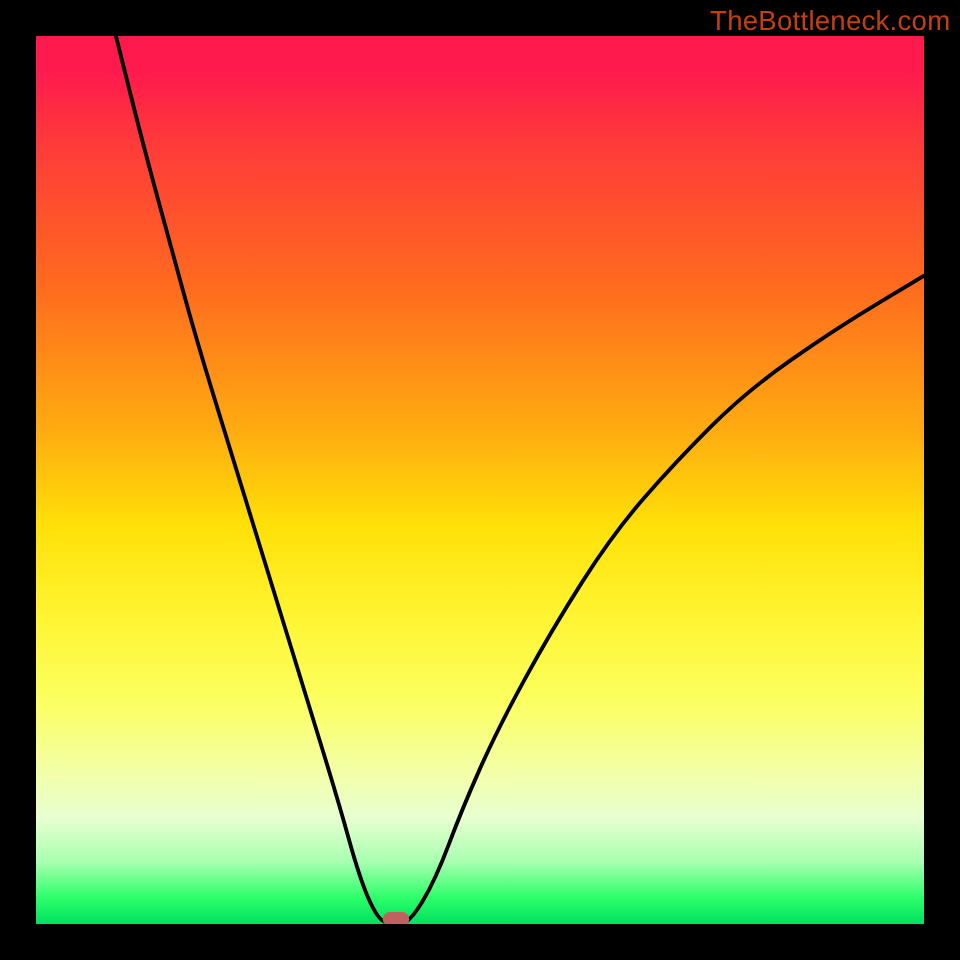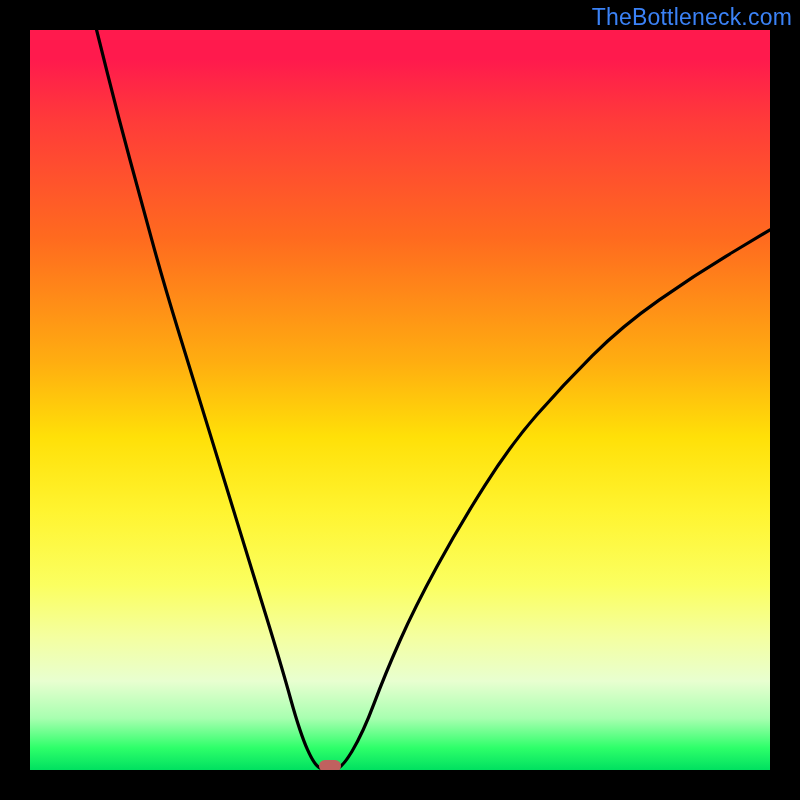--- a/index.html
+++ b/index.html
@@ -45,21 +45,21 @@
       #a8ffb0 93%,
       #2eff6a 97%,
       #00e060 100%
     );
   }
   .watermark {
     position: absolute;
     top: 4px;
     right: 8px;
     font-size: 23px;
-    color: #3b82f6;
+    color: #c2410c;
     font-weight: 500;
     letter-spacing: 0.2px;
     font-family: Arial, Helvetica, sans-serif;
     white-space: nowrap;
     z-index: 5;
   }
   svg.curve {
     position: absolute;
     inset: 0;
   }

